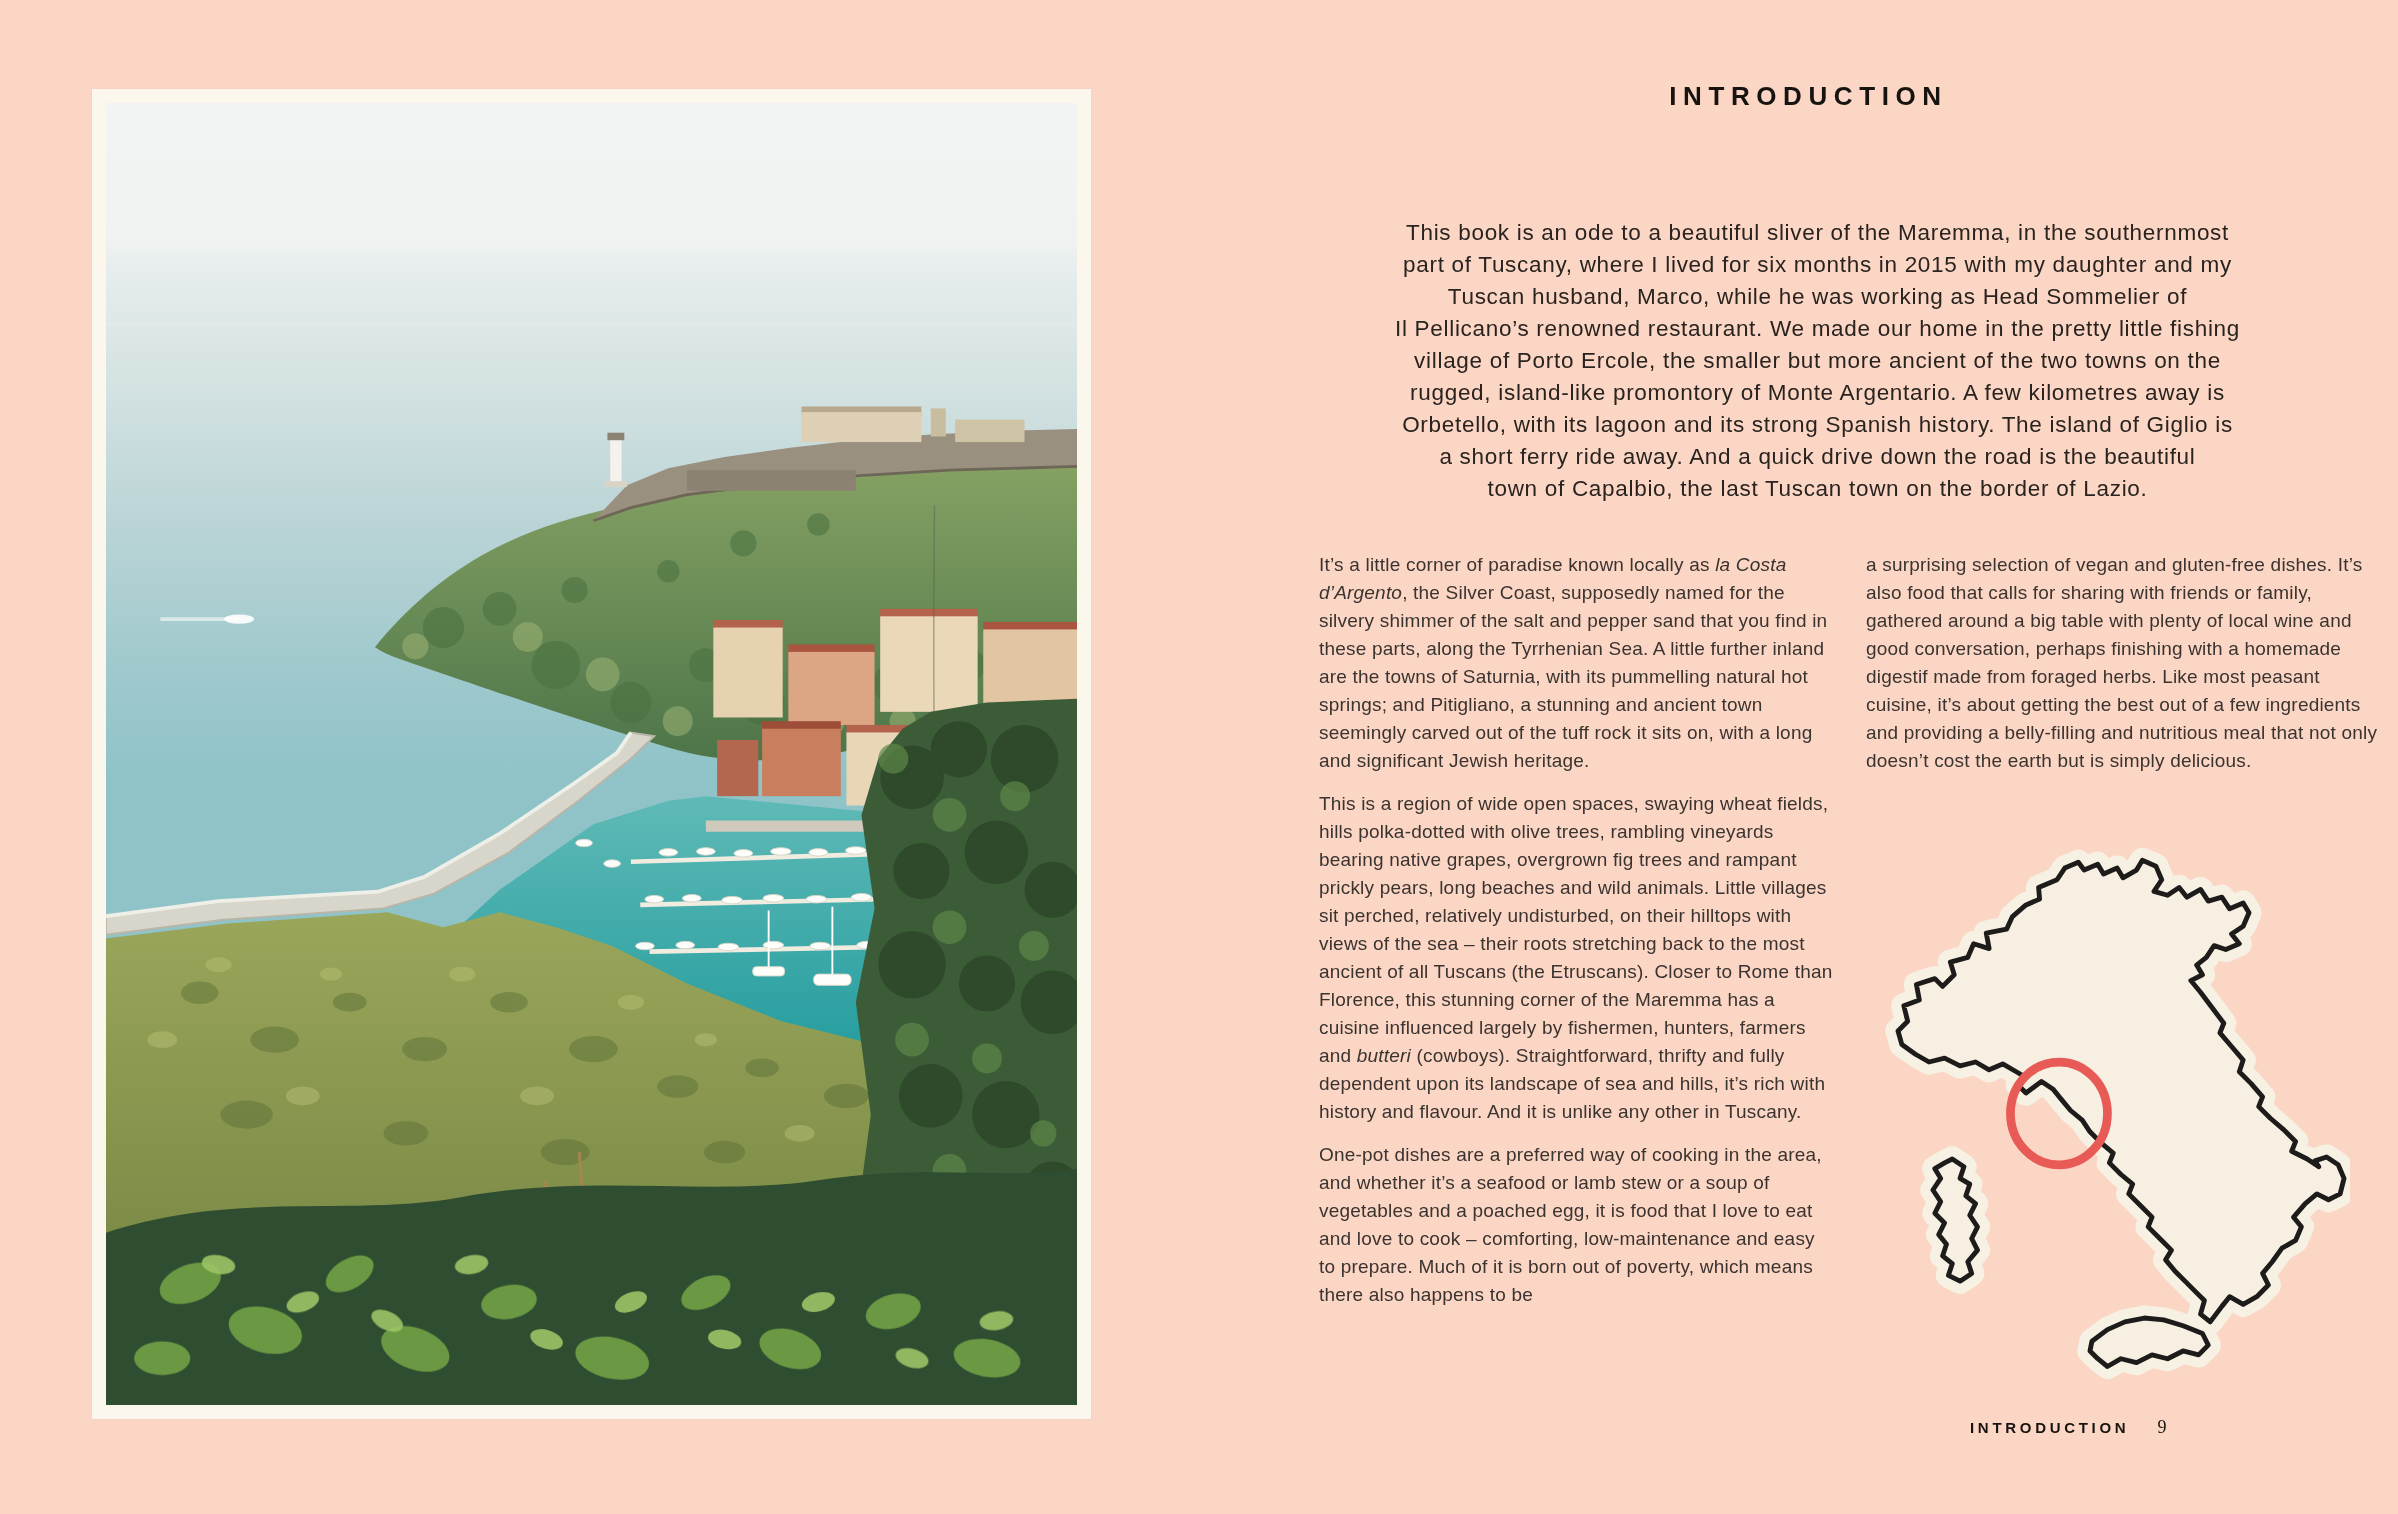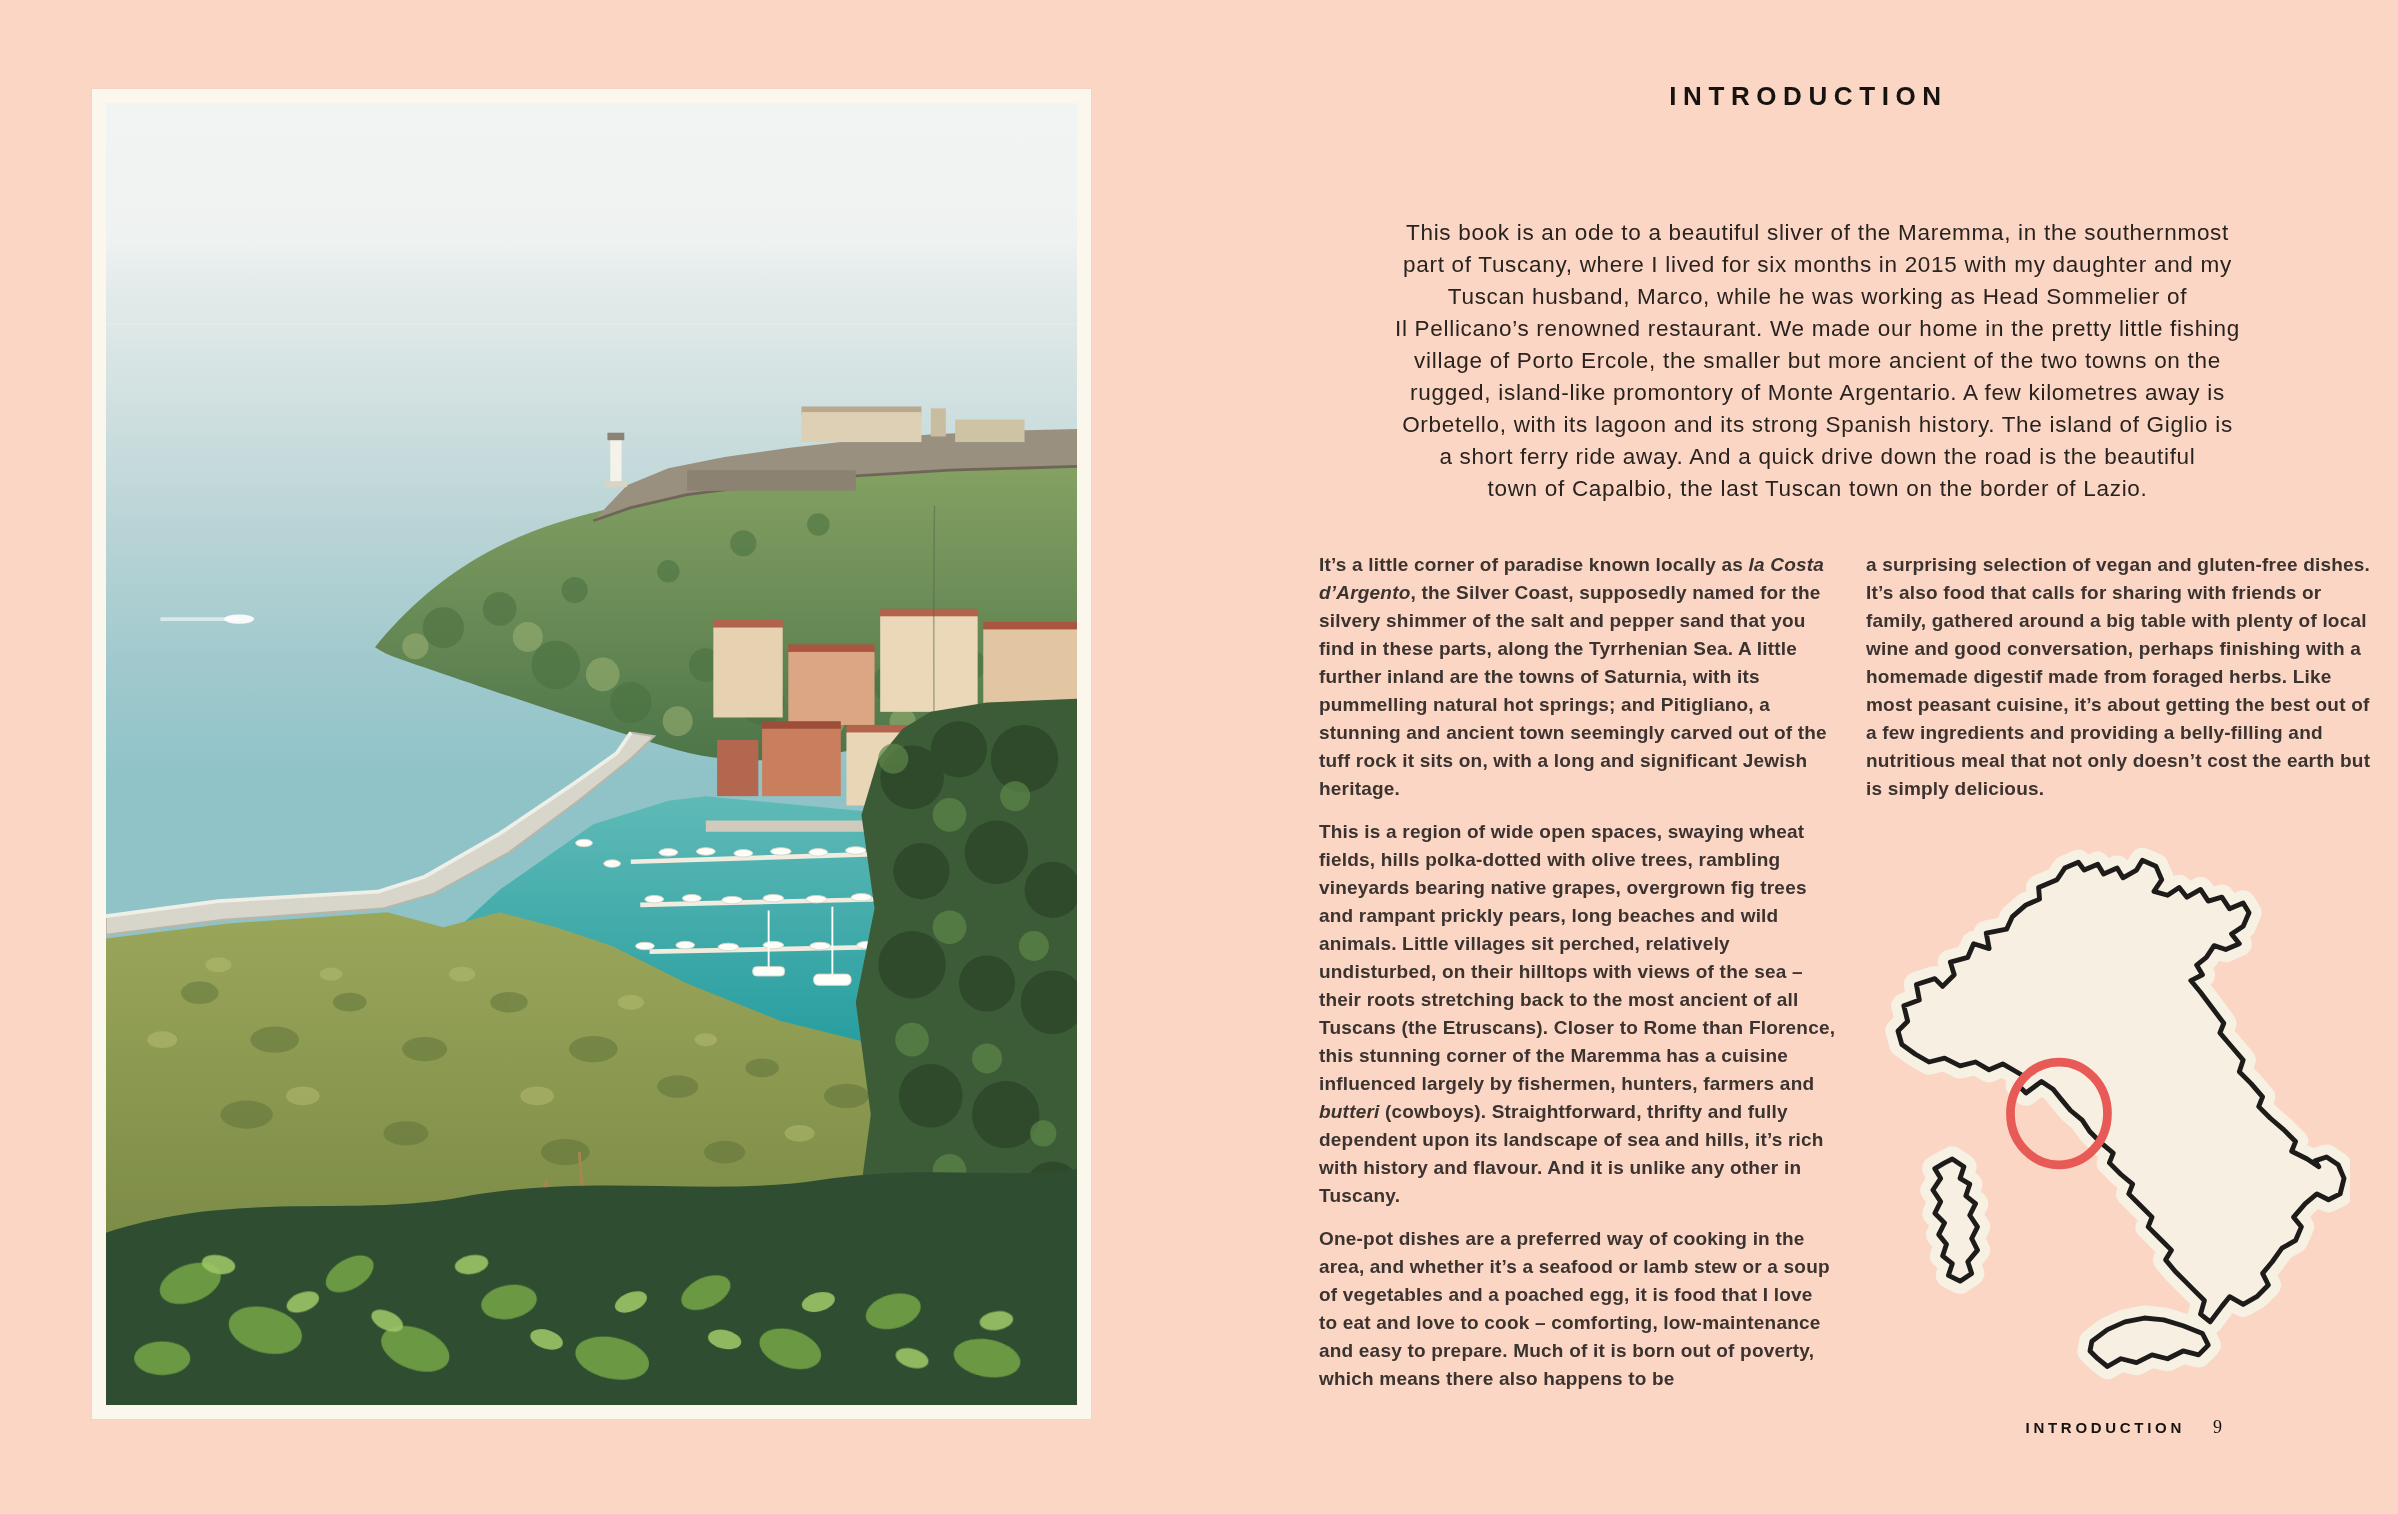--- a/index.html
+++ b/index.html
@@ -28,33 +28,33 @@
   .intro{
     position:absolute;left:1349px;top:217px;width:937px;margin:0;
     text-align:center;font-family:Liberation Sans, sans-serif;
     font-size:22.5px;line-height:32px;letter-spacing:0.7px;color:#292320;
     white-space:pre-line;
   }
   .cols{
     position:absolute;left:1319px;top:551px;width:1064px;
     display:flex;gap:30px;
   }
-  .col{width:517px;font-weight:bold;}
+  .col{width:517px;}
   .col p{
     margin:0 0 15px 0;font-size:19px;line-height:28px;
     letter-spacing:0.2px;color:#3a3330;
   }
   .it{font-style:italic;}
 
   .map{position:absolute;left:1861px;top:839px;width:489px;height:543px;}
   .map svg{width:100%;height:100%;display:block;}
 
   .page-footer{
-    position:absolute;left:1894px;top:1417px;width:328px;
-    text-align:right;color:#161310;white-space:nowrap;
+    position:absolute;left:1970px;top:1417px;width:328px;
+    color:#161310;white-space:nowrap;
   }
   .page-footer .lbl{font-weight:bold;font-size:15px;letter-spacing:3.7px;}
   .page-footer .pn{
     font-family:"Liberation Serif","DejaVu Serif",serif;
     font-size:18px;margin-left:28px;font-weight:normal;
   }
 </style>
 </head>
 <body>
 

